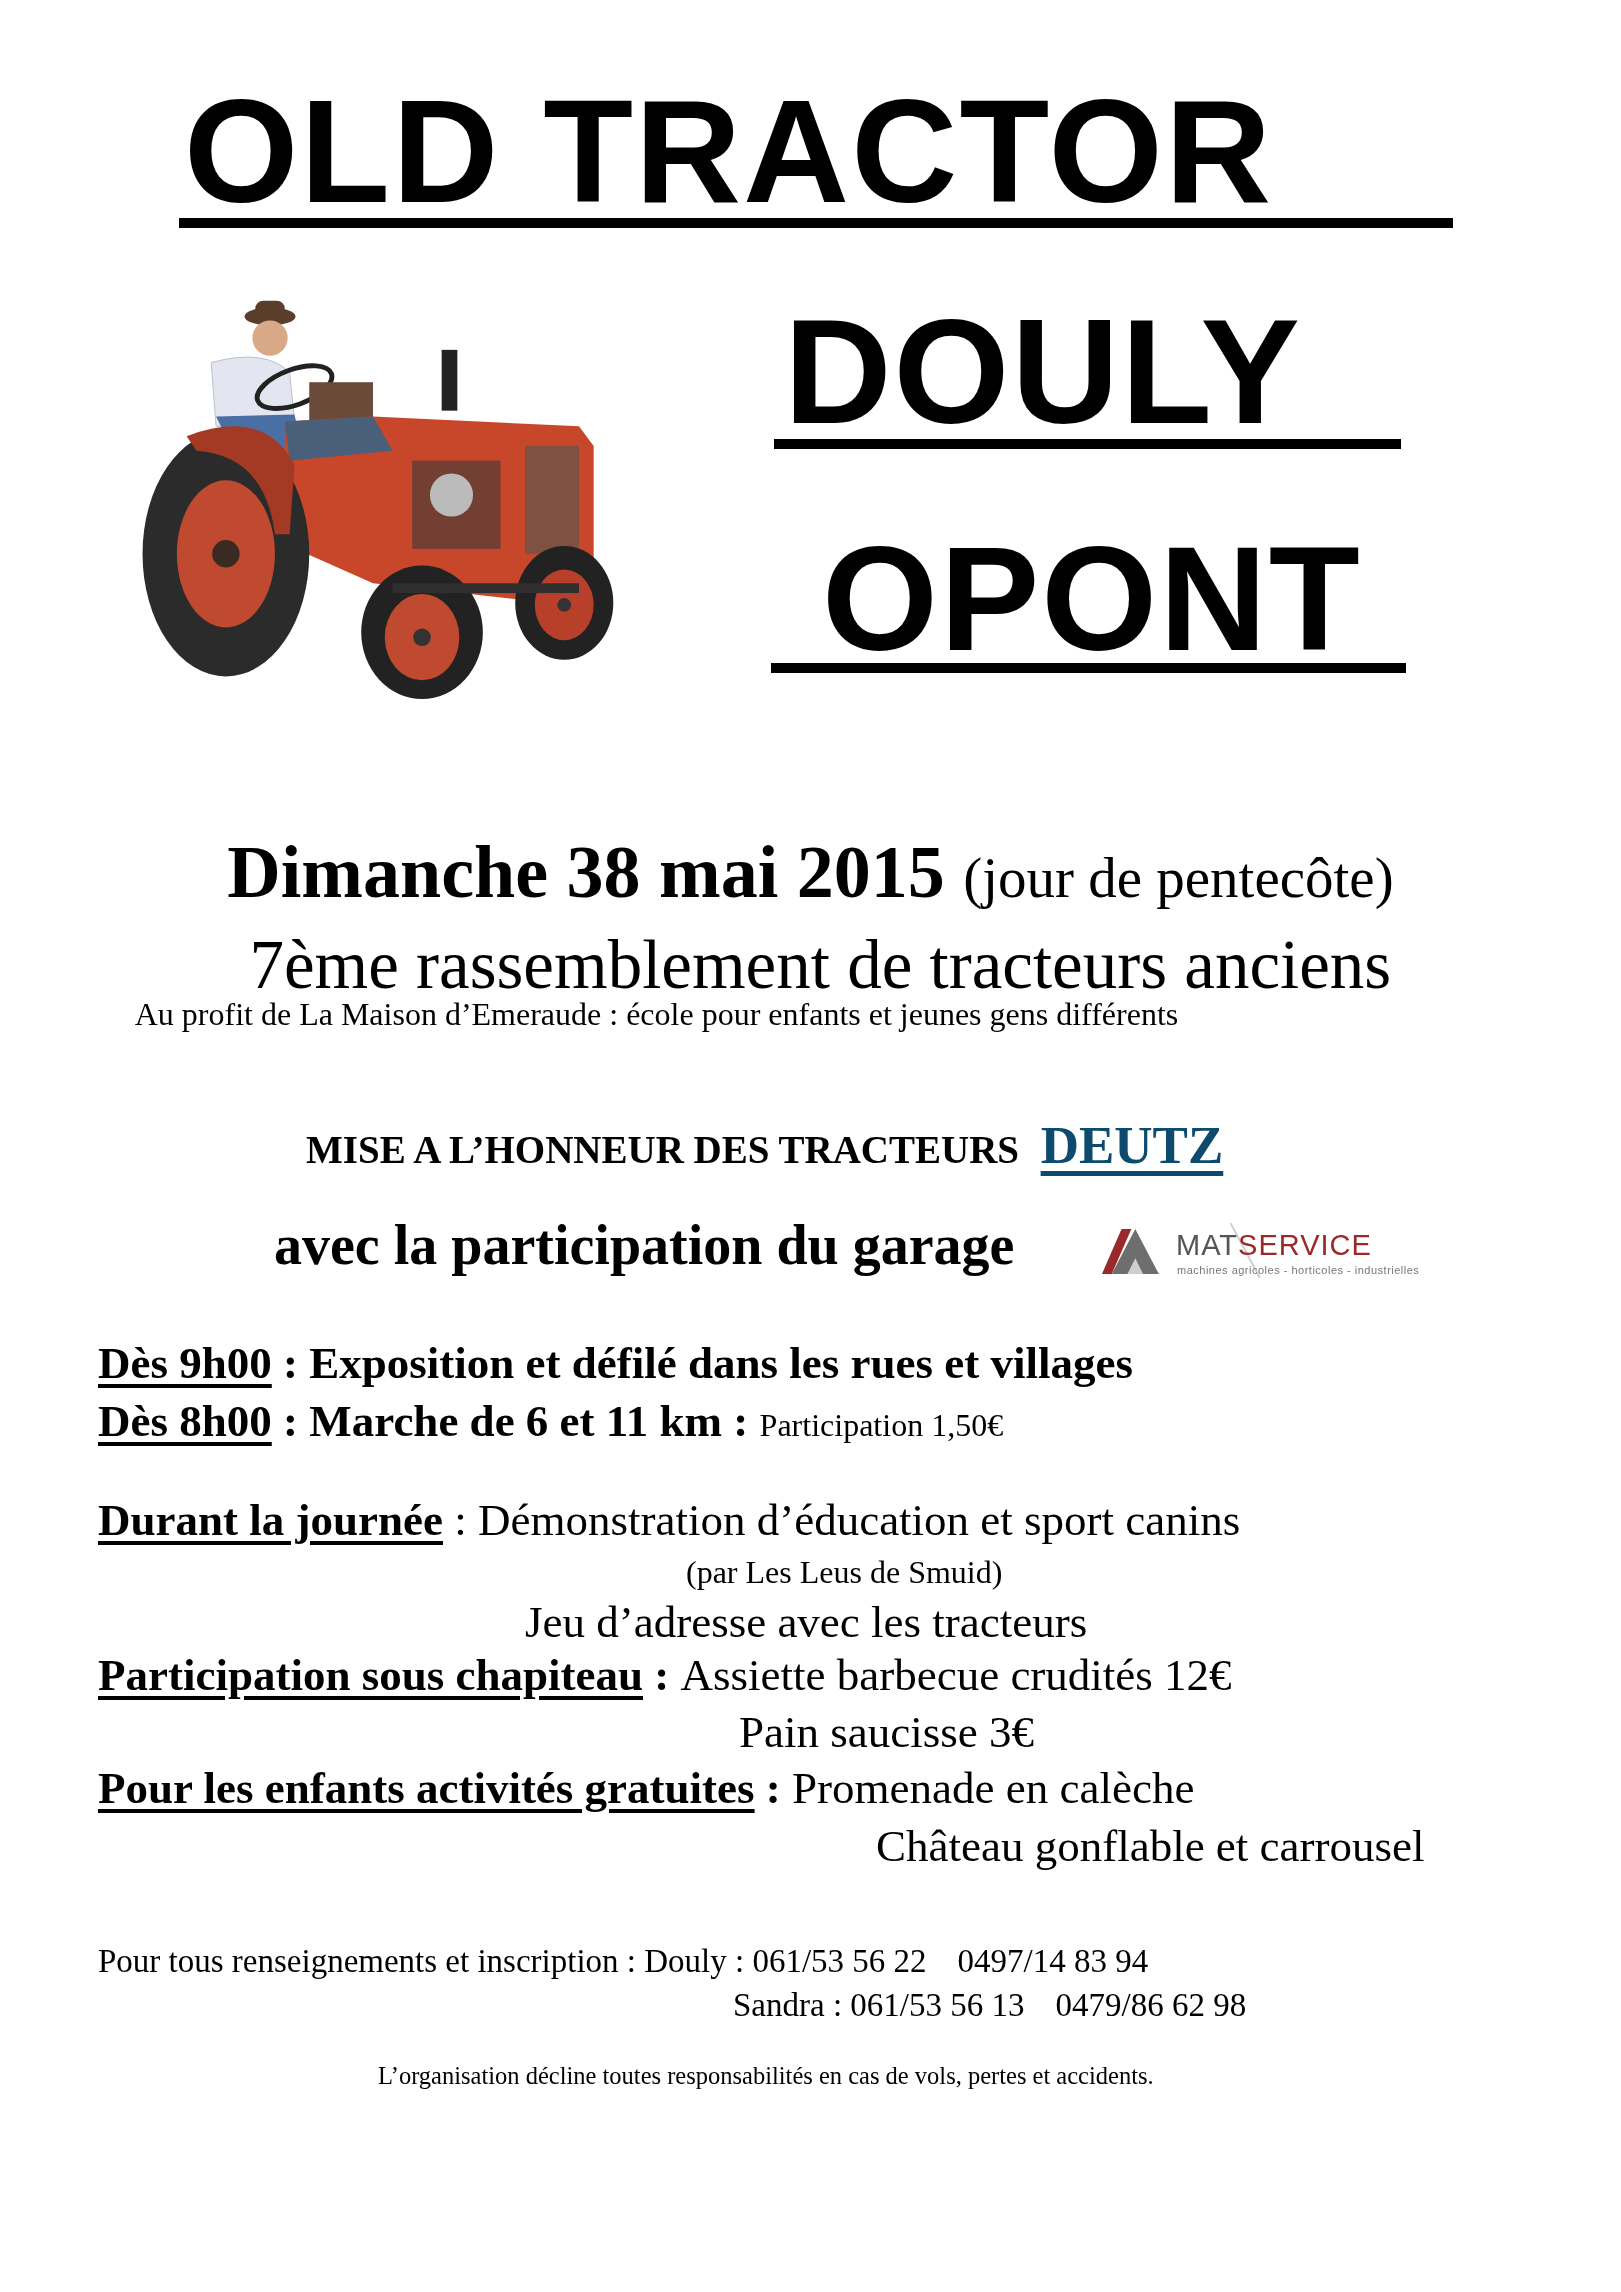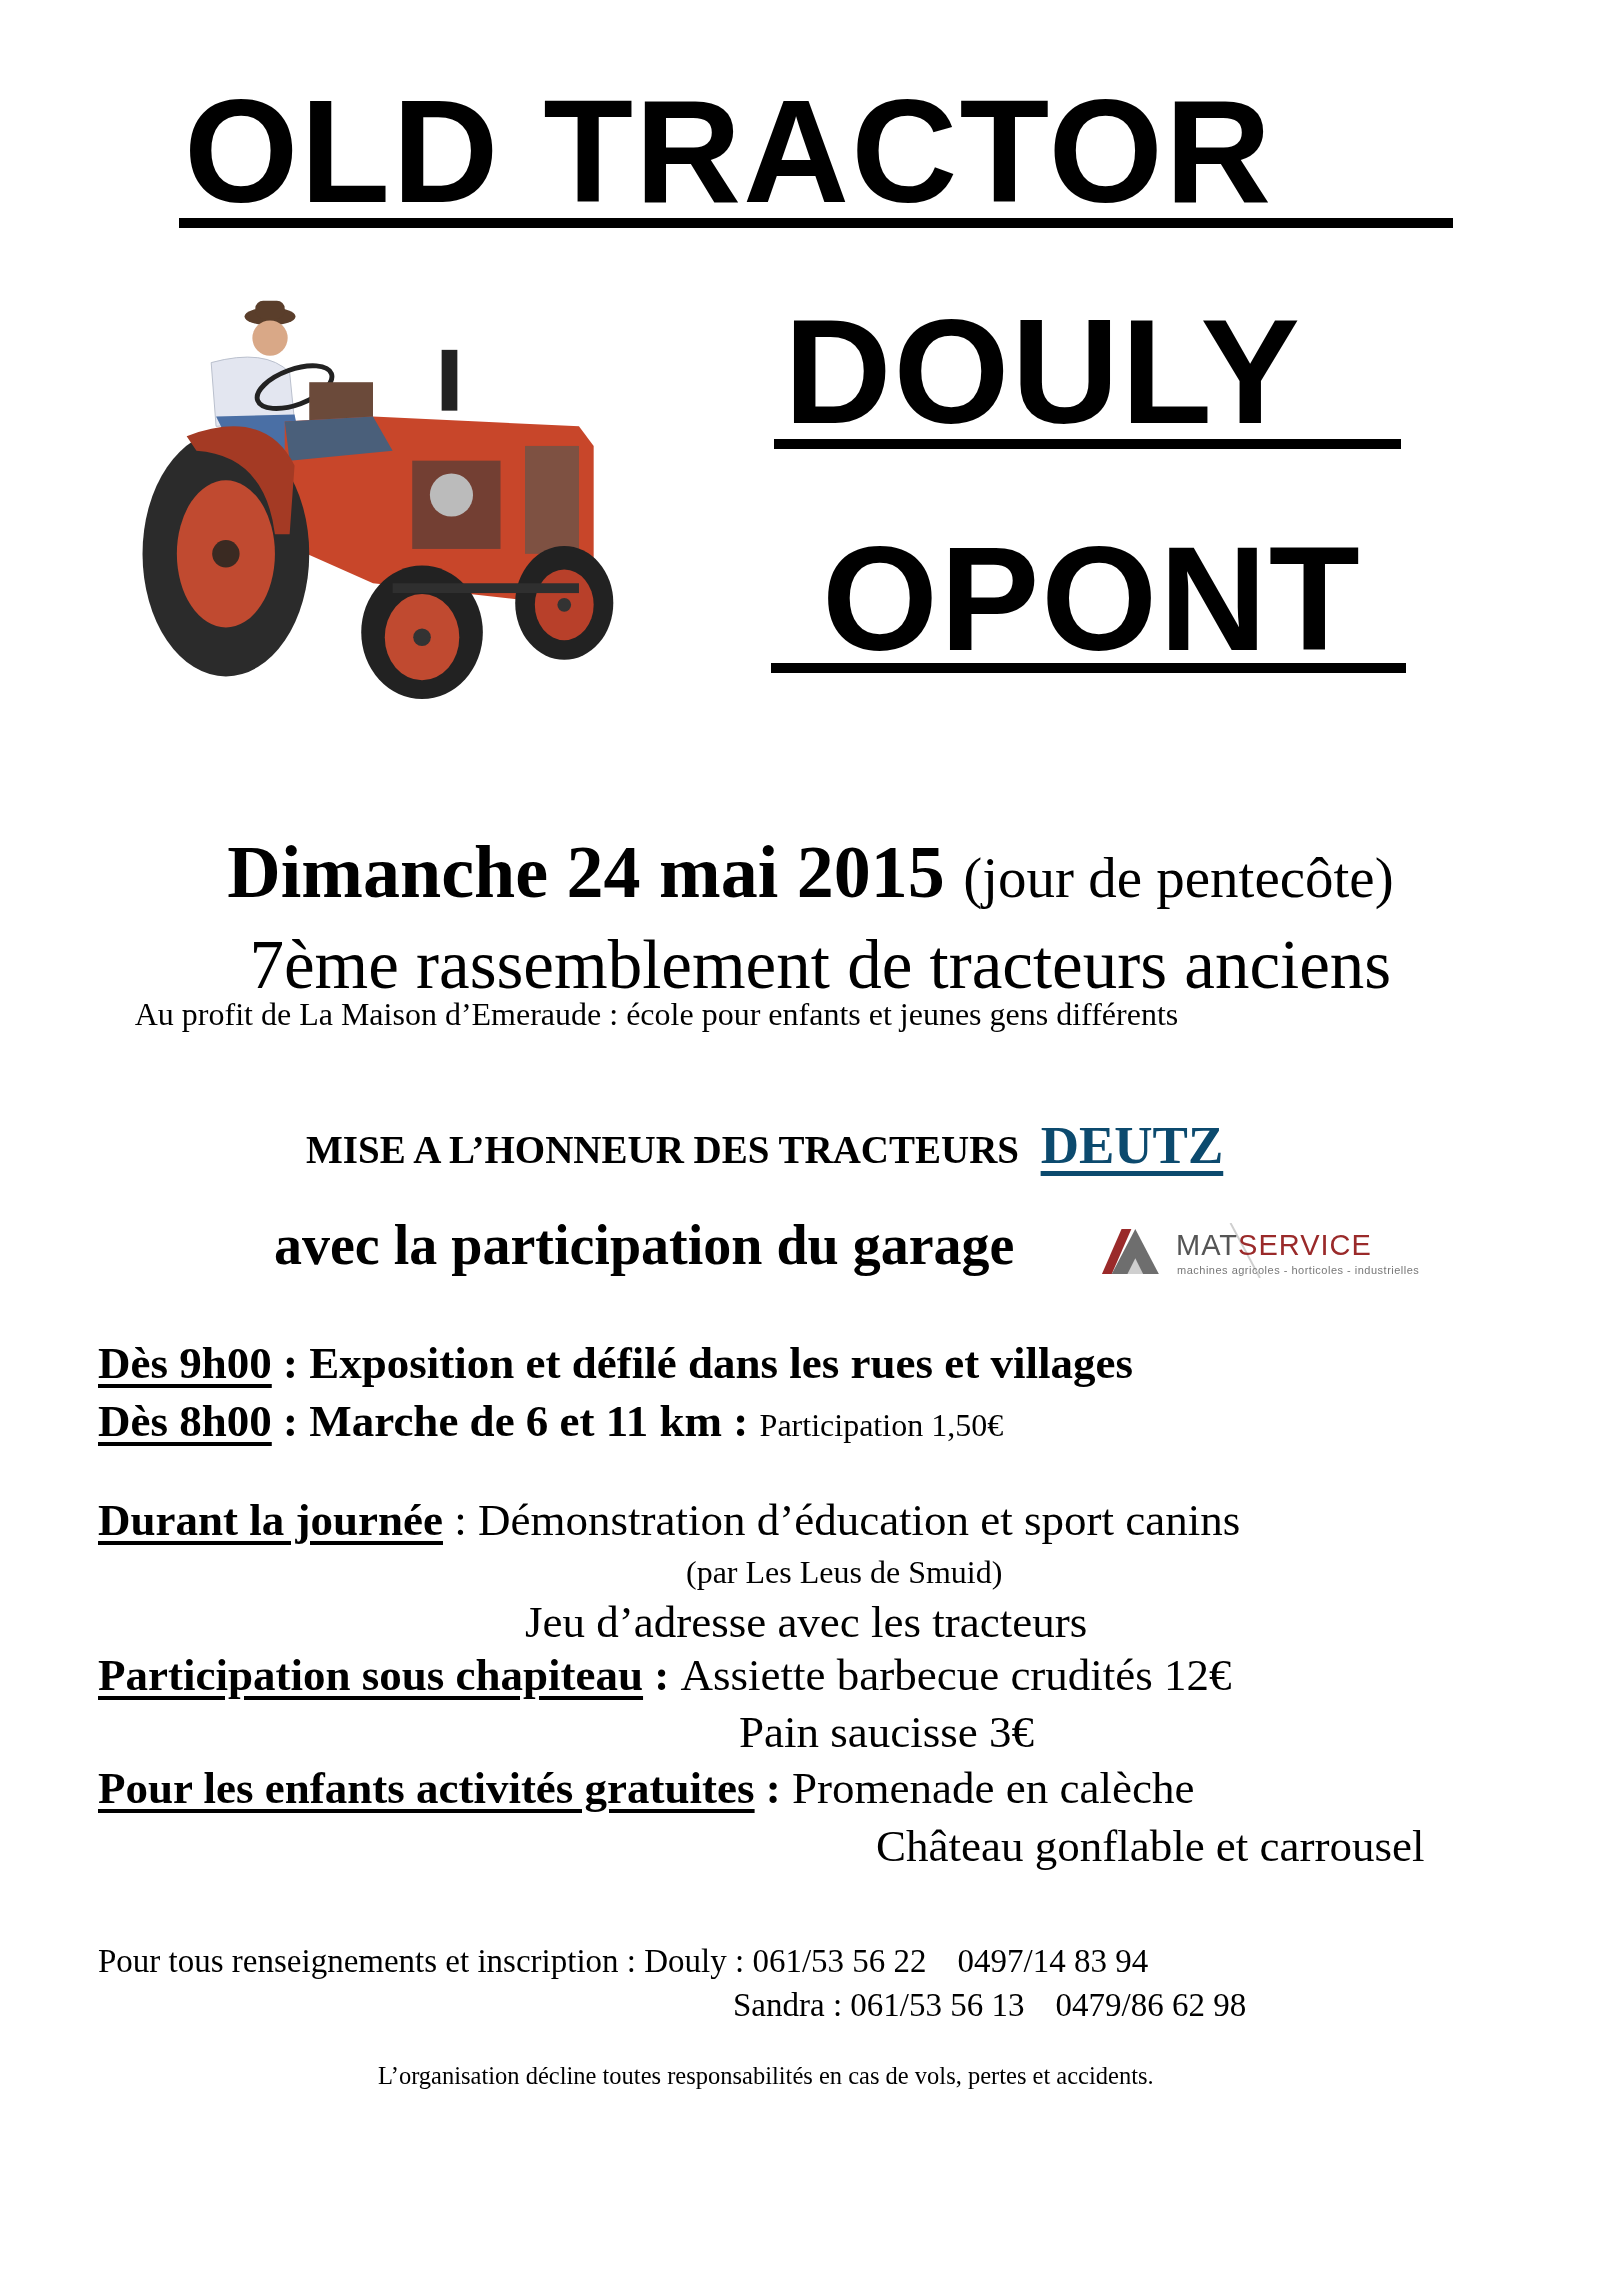--- a/index.html
+++ b/index.html
@@ -112,21 +112,21 @@
   <ellipse cx="310" cy="355" rx="38" ry="44" fill="#c04a30"></ellipse>
   <circle cx="310" cy="355" r="9" fill="#333"></circle>
   <ellipse cx="455" cy="320" rx="50" ry="58" fill="#222"></ellipse>
   <ellipse cx="455" cy="322" rx="30" ry="36" fill="#b8402a"></ellipse>
   <circle cx="455" cy="322" r="7" fill="#333"></circle>
 
   <rect x="280" y="300" width="190" height="10" fill="#2f2f2f"></rect>
 </svg>
 
 <div id="date-line" class="abs serif center">
-  <span class="bold">Dimanche 24 mai 2015</span>
+  <span class="bold">Dimanche 38 mai 2015</span>
   <span class="note">(jour de pentecôte)</span>
 </div>
 <div id="edition-line" class="abs serif center">7ème rassemblement de tracteurs anciens</div>
 <div id="benefit-line" class="abs serif center">Au profit de La Maison d’Emeraude : école pour enfants et jeunes gens différents</div>
 
 <div id="honour-line" class="abs serif">
   <span>MISE A L’HONNEUR DES TRACTEURS</span><span id="honour-brand">DEUTZ</span>
 </div>
 
 <div id="garage-line" class="abs serif">avec la participation du garage</div>

